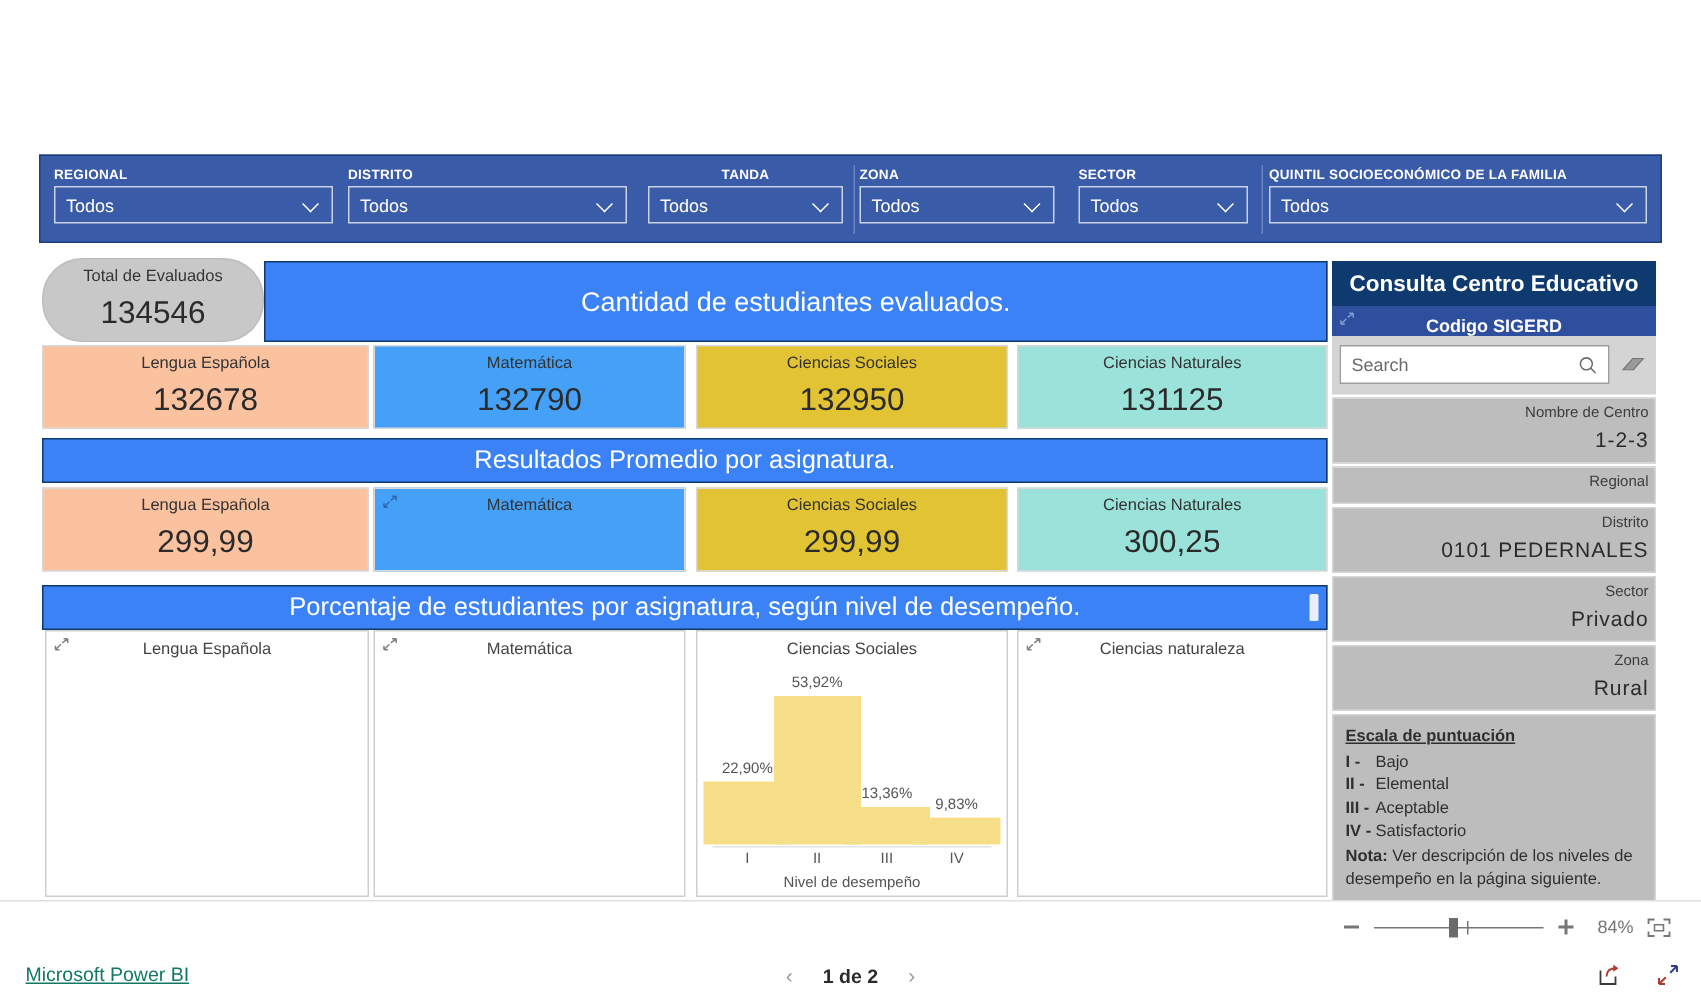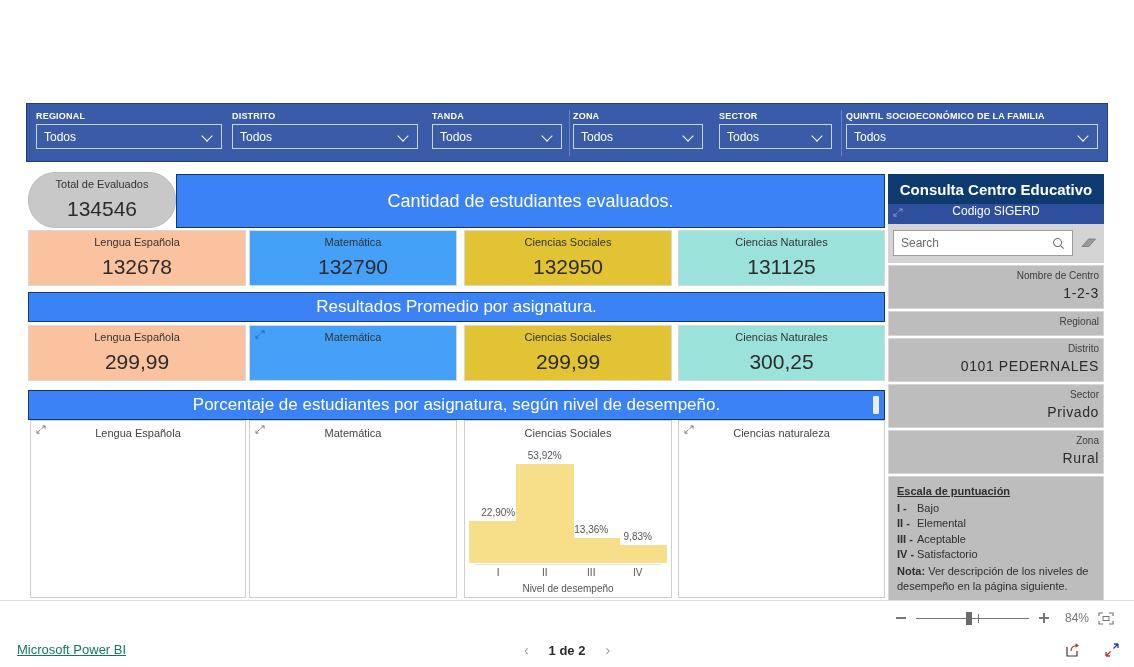--- a/index.html
+++ b/index.html
@@ -90,21 +90,21 @@
   }
 
   
   .side{position:absolute;left:872px;top:174px;width:216px;margin-left:16px;}
   .side-head{
     background:#0e3a70;color:#ffffff;height:30px;display:flex;align-items:center;
     justify-content:center;font-size:15px;font-weight:bold;
   }
   .side-sub{
     position:relative;background:#2e4f9e;color:#ffffff;height:20px;display:flex;
-    align-items:flex-start;justify-content:center;font-size:12px;font-weight:normal;
+    align-items:flex-end;justify-content:center;font-size:12px;font-weight:bold;
   }
   .searchwrap{
     background:#d4d4d4;padding:6px 5px 7px 5px;display:flex;align-items:center;gap:6px;
   }
   .searchbox{
     flex:1;height:26px;background:#ffffff;border:1px solid #9d9d9d;box-sizing:border-box;
     display:flex;align-items:center;justify-content:space-between;padding:0 7px;
   }
   .searchbox span{color:#6c6c6c;font-size:12px;}
   .eraser{width:20px;height:20px;flex:0 0 auto;}
@@ -173,21 +173,21 @@
       </div>
 
       <div class="slicer" style="left:205px;width:186px;">
         <div class="slicer-label">DISTRITO</div>
         <div class="slicer-box">
           <span class="slicer-val">Todos</span>
           <span class="chev"></span>
         </div>
       </div>
 
-      <div class="slicer" style="left:405px;width:130px;">
+      <div class="slicer" style="left:405px;width:130px;text-align:center;">
         <div class="slicer-label">TANDA</div>
         <div class="slicer-box">
           <span class="slicer-val">Todos</span>
           <span class="chev"></span>
         </div>
       </div>
 
       <div class="slicer-div" style="left:542px;"></div>
 
       <div class="slicer" style="left:546px;width:130px;">

